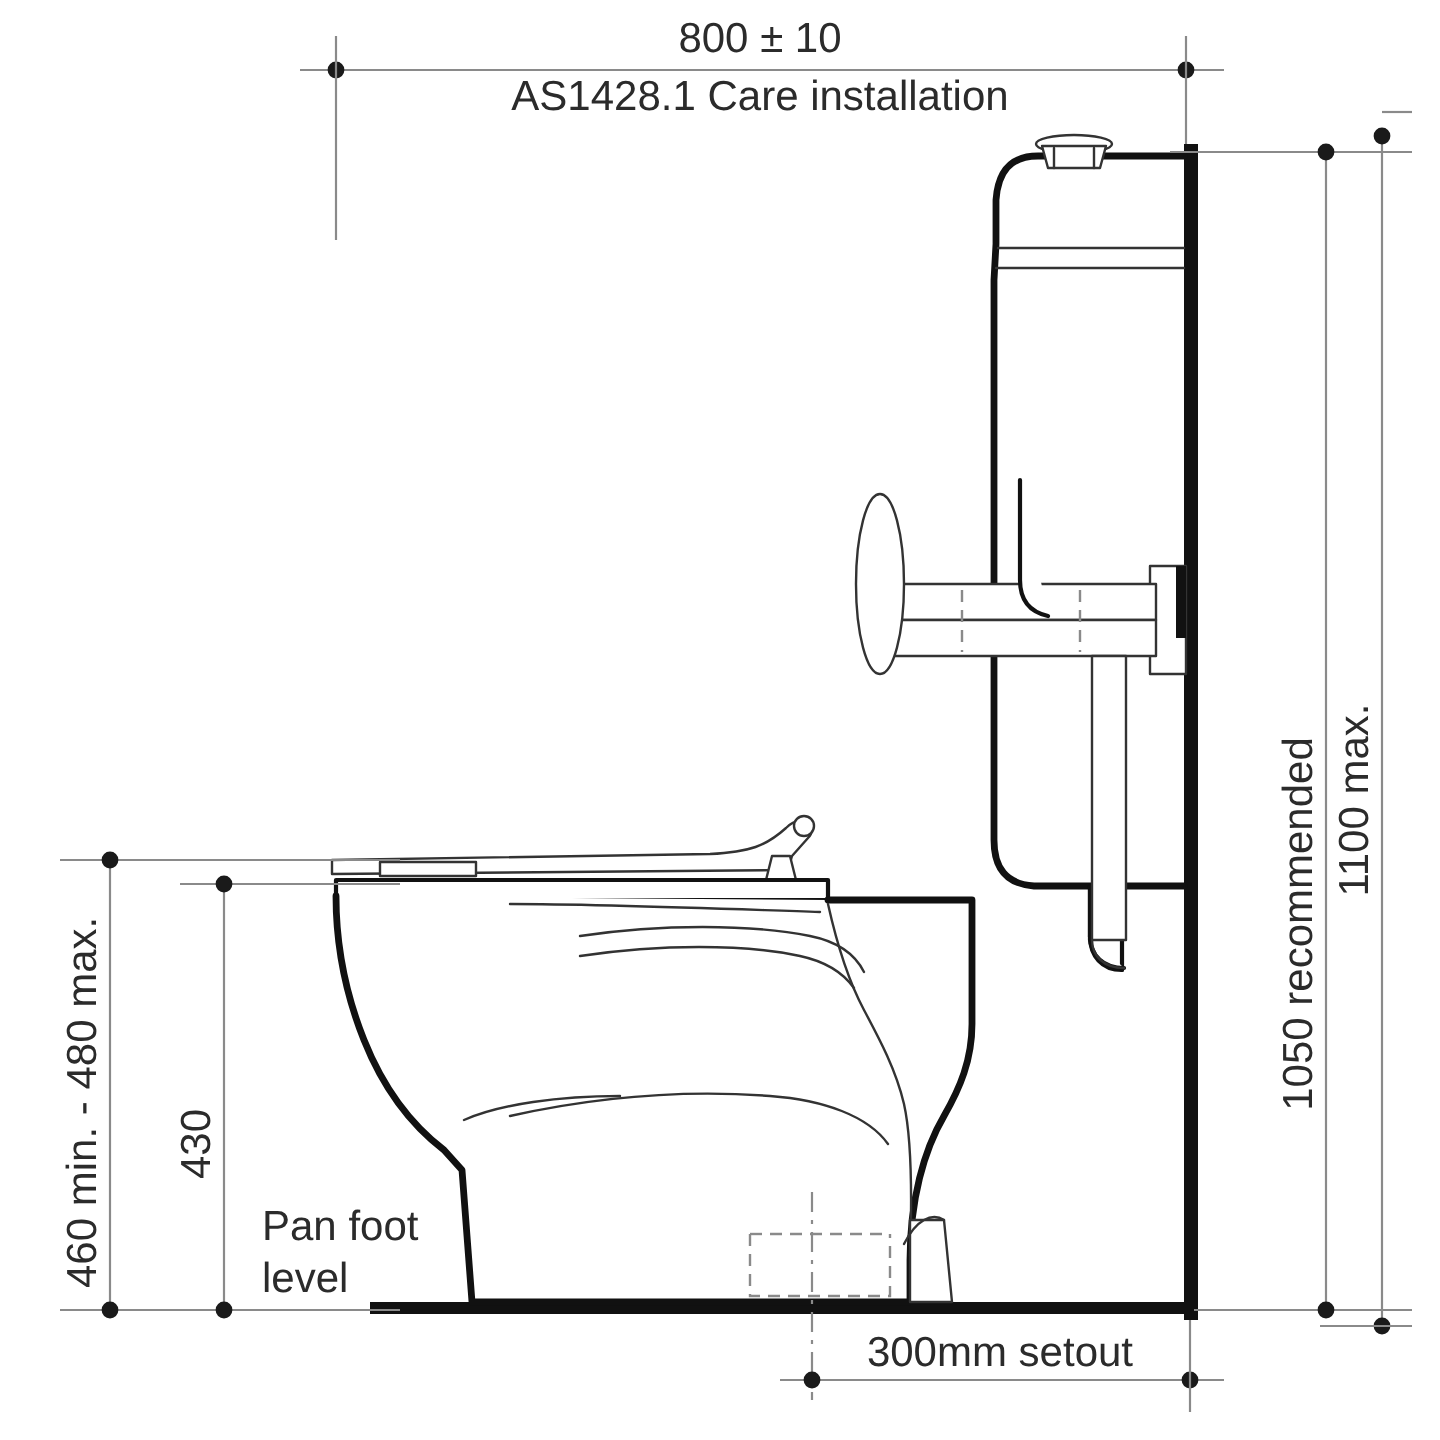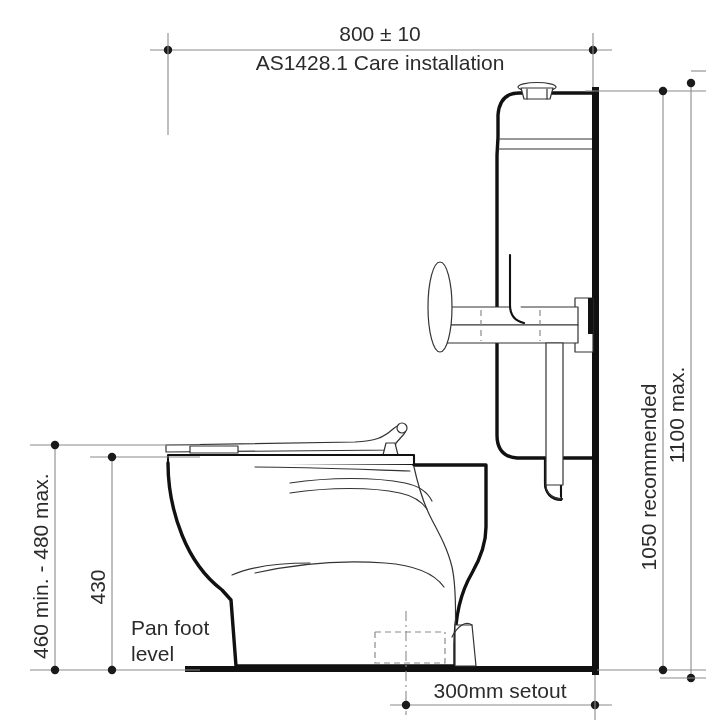--- a/index.html
+++ b/index.html
@@ -11,21 +11,20 @@
     width: 720px;
     height: 720px;
     overflow: hidden;
     font-family: "Liberation Sans", sans-serif;
   }
   #drawing-root {
     position: relative;
     width: 720px;
     height: 689px;
     background: #ffffff;
-    margin-top: 15px;
   }
   svg#tech-drawing {
     display: block;
     width: 720px;
     height: 720px;
   }
   .dim-line {
     stroke: #8a8a8a;
     stroke-width: 1.1;
     fill: none;

